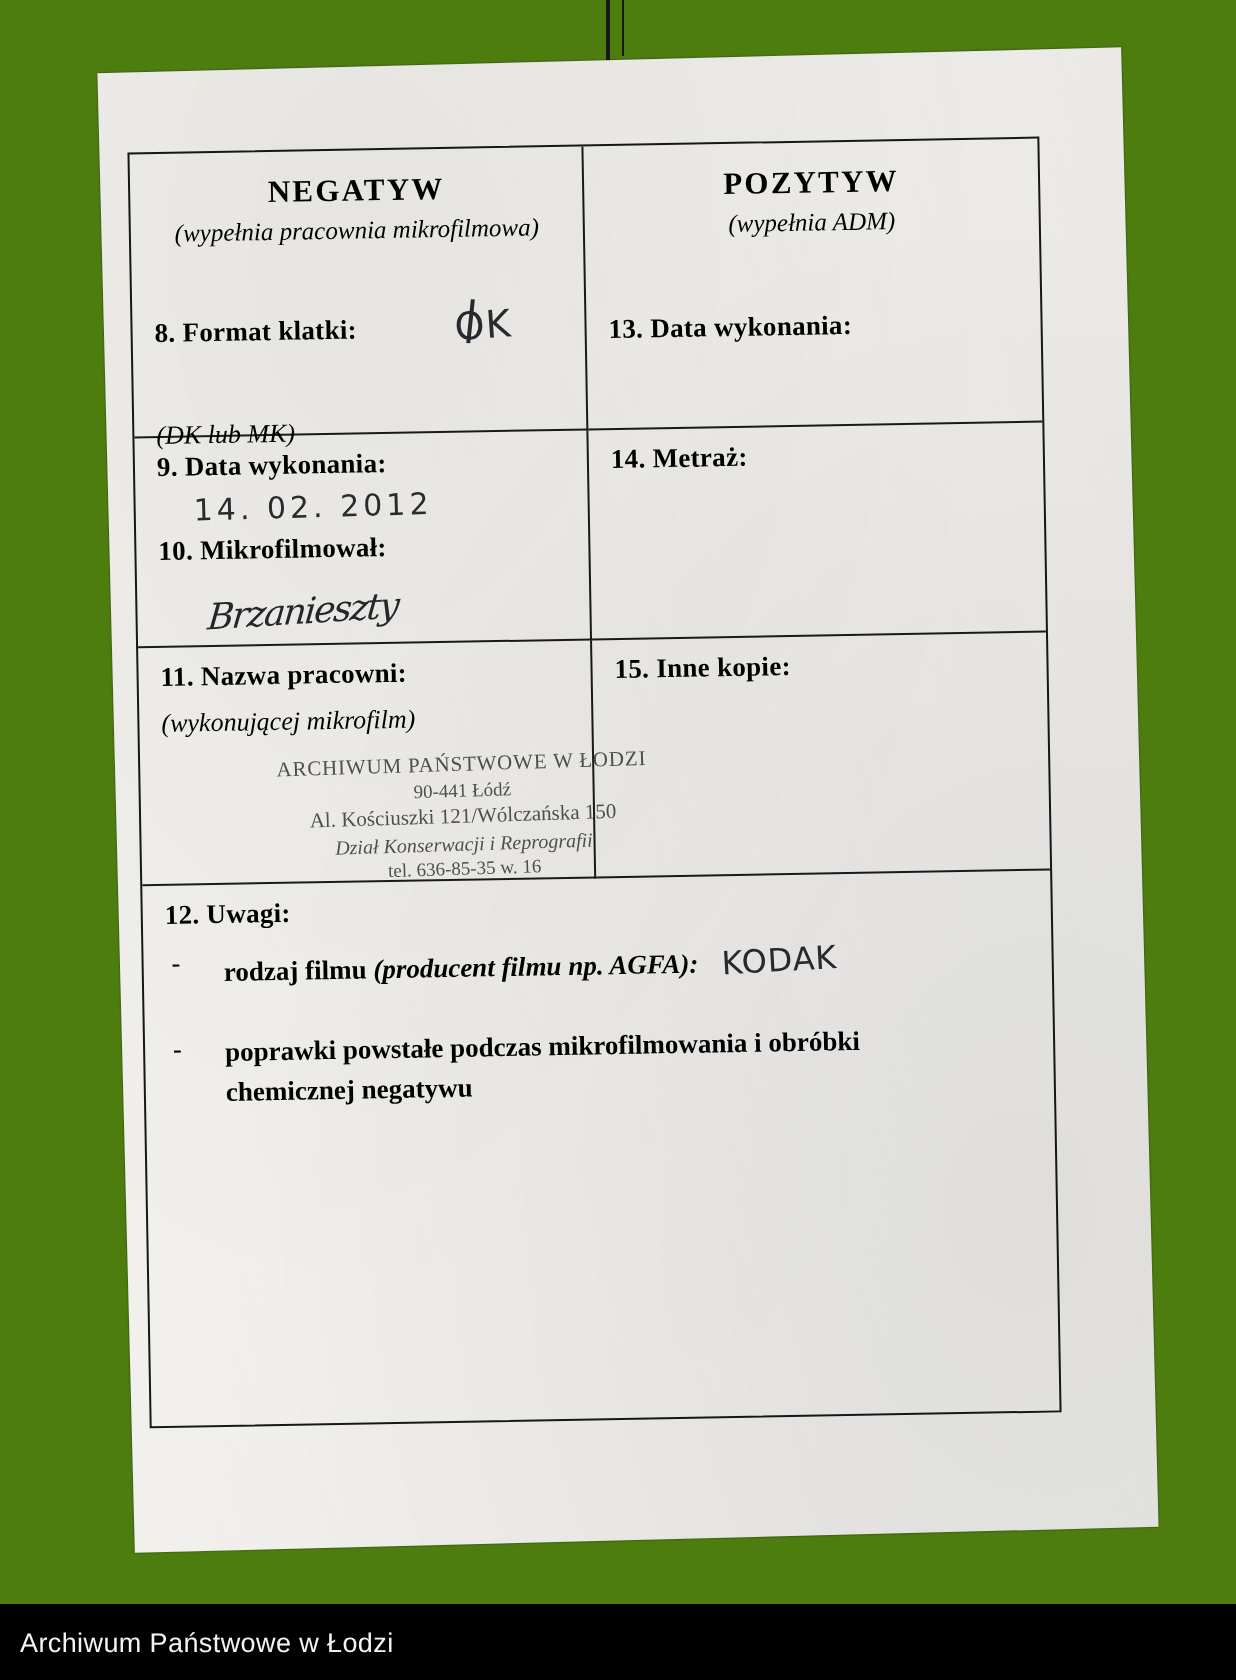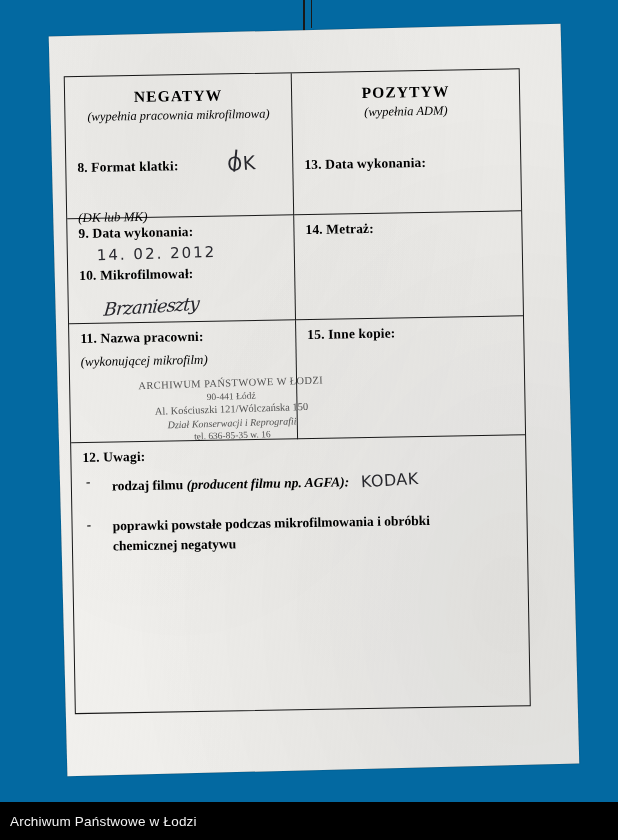--- a/index.html
+++ b/index.html
@@ -1,18 +1,18 @@
 <!DOCTYPE html>
 <html><head>
 <meta charset="utf-8">
 <style>
   html,body{margin:0;padding:0;background:#000;}
   body{width:618px;height:840px;overflow:hidden;font-family:"Liberation Serif",serif;}
 
-  #stage{position:relative;width:618px;height:840px;background:#0369a1;}
+  #stage{position:relative;width:618px;height:840px;background:#4d7c0f;}
 
   
   #paper{
     position:absolute;
     left:58px; top:30px;
     width:512px; height:740px;
     background:#f2f1ee;
     transform:rotate(-1.45deg);
     transform-origin:50% 50%;
     box-shadow:0 0 1px rgba(0,0,0,.6);

